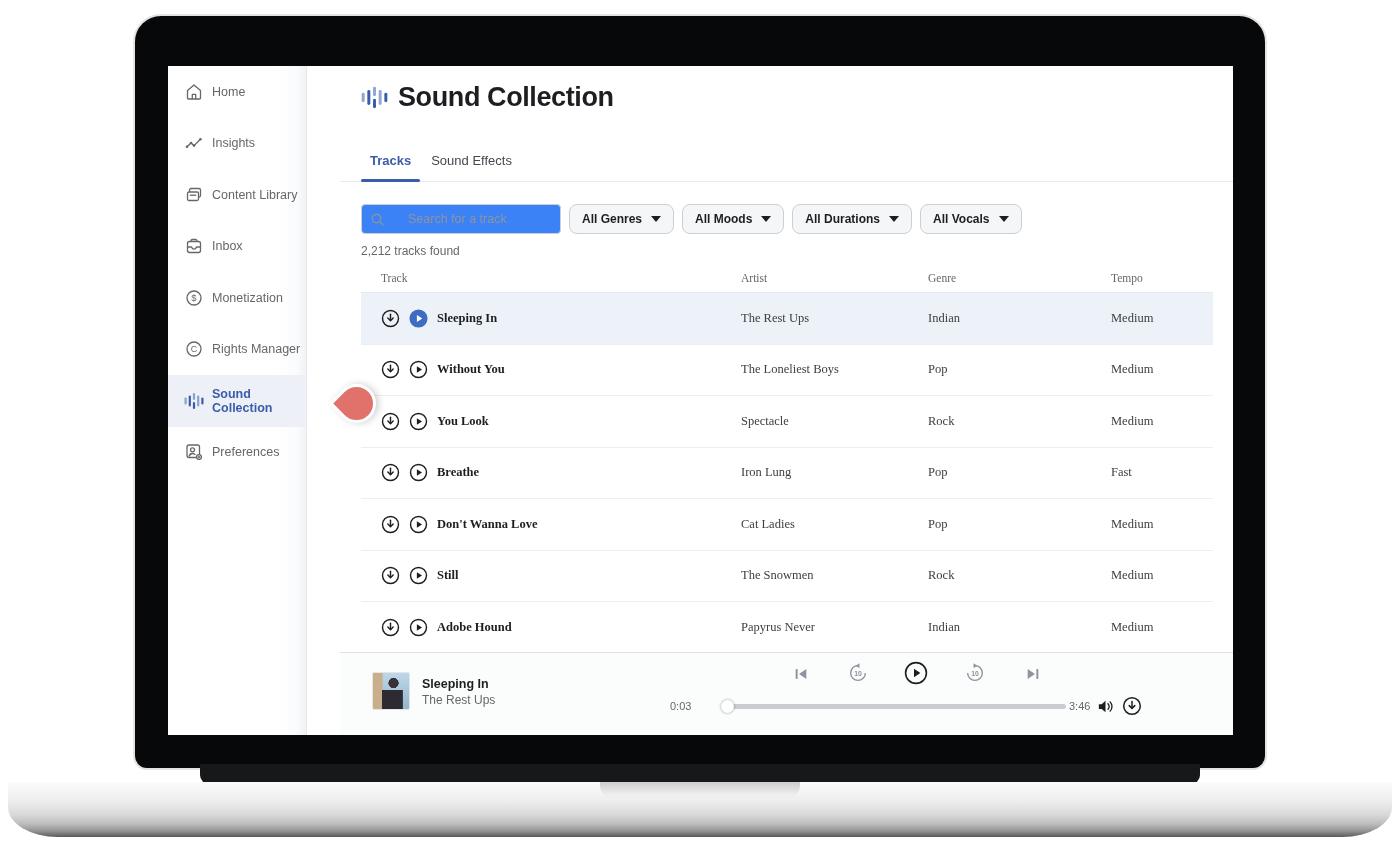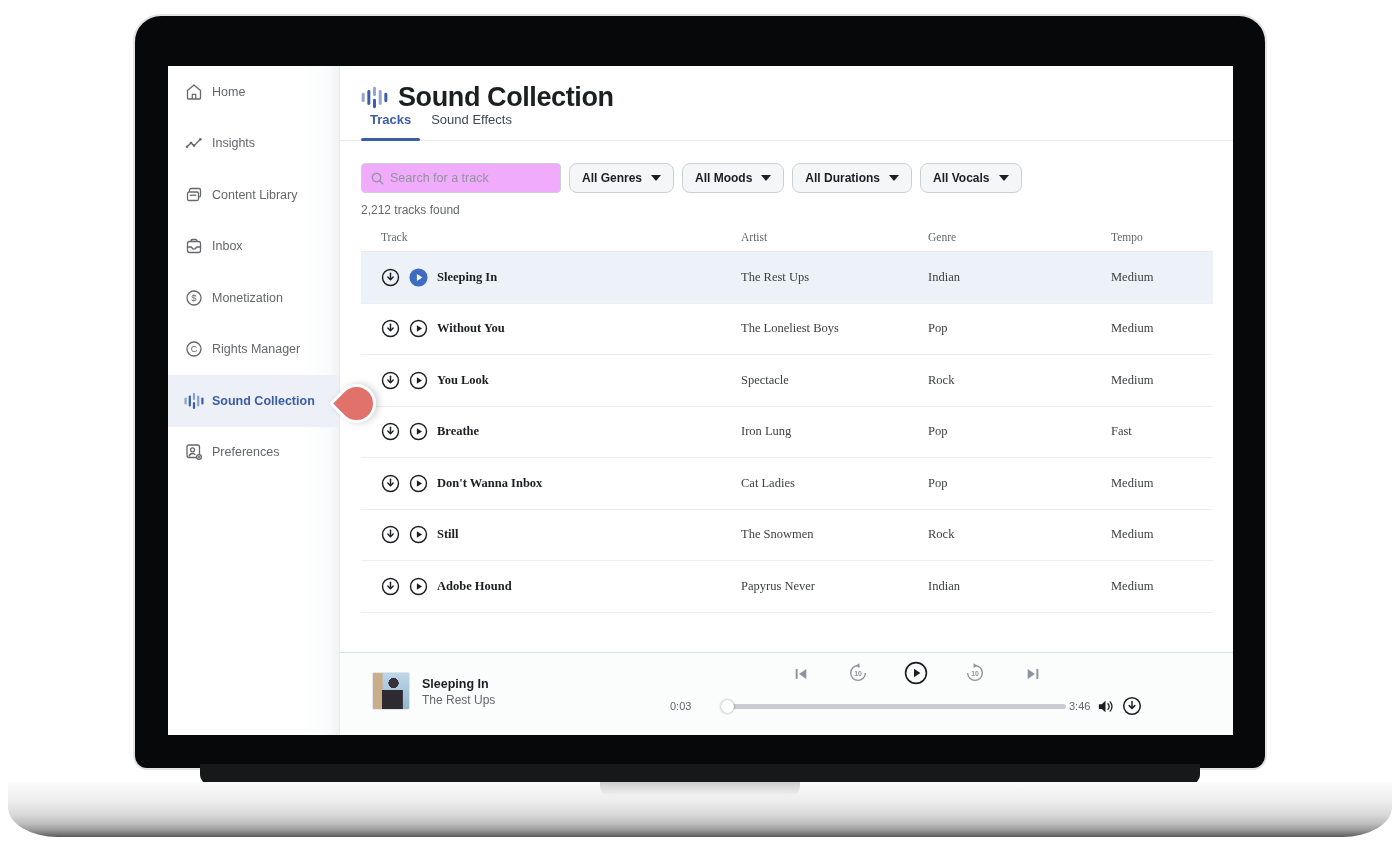--- a/index.html
+++ b/index.html
@@ -13,40 +13,40 @@
     border:2px solid #e3e3e3;border-radius:28px 28px 14px 14px;box-sizing:border-box;}
   .hinge{position:absolute;left:200px;top:764px;width:1000px;height:20px;background:#17181a;border-radius:0 0 9px 9px;}
   .base{position:absolute;left:8px;top:782px;width:1384px;height:55px;
     background:linear-gradient(180deg,#fbfbfb 0%,#ededed 36%,#d8d8d8 60%,#bdbdbd 76%,#949494 89%,#6f6f6f 96%,#575757 100%);
     border-radius:3px 3px 50px 50px / 3px 3px 30px 30px;}
   .notch{position:absolute;left:600px;top:782px;width:200px;height:17px;
     background:linear-gradient(180deg,#cdcdcd,#efefef 75%);border-radius:0 0 14px 14px;}
   
   .screen{position:absolute;left:168px;top:66px;width:1065px;height:669px;background:#fff;overflow:hidden;}
   
-  .sidebar{position:absolute;left:0;top:0;bottom:0;width:172px;box-sizing:border-box;
+  .sidebar{position:absolute;left:0;top:0;bottom:0;width:139px;box-sizing:border-box;
     background:linear-gradient(to right,#ffffff 78%,#fafbfc 94%,#f1f2f4);border-right:1px solid #e7e9ec;}
   .sidebar ul{list-style:none;margin:0;padding:0;}
   .sidebar li{height:51.5px;display:flex;align-items:center;gap:8px;padding-left:16px;cursor:pointer;
     color:#65676b;font-size:12.5px;}
   .sidebar li .icon{width:20px;height:20px;flex:none;display:flex;align-items:center;justify-content:center;}
   .sidebar li .icon svg{width:20px;height:20px;}
   .sidebar li.active{background:#edf1f7;color:var(--accent);font-weight:bold;}
   
   .main{position:absolute;left:172px;top:0;right:0;bottom:0;}
   .page-head{display:flex;align-items:center;gap:10px;margin:16px 0 0 21px;height:30px;}
   .page-head .hicon{width:27px;height:27px;color:var(--accent);display:flex;}
   .page-head h1{font-size:27px;margin:0;color:#1c1e21;letter-spacing:-0.4px;font-weight:bold;}
-  .tabs{display:flex;gap:2px;padding-left:21px;border-bottom:1px solid #e7e9ec;}
+  .tabs{display:flex;gap:2px;padding-left:21px;margin-top:41px;border-bottom:1px solid #e7e9ec;}
   .tab{background:none;border:none;padding:0 9px 13px;font:inherit;font-size:13px;color:#444950;position:relative;cursor:pointer;}
   .tab.active{color:var(--accent);font-weight:bold;}
   .tab.active::after{content:"";position:absolute;left:0;right:0;bottom:-1px;height:3px;background:var(--accent);border-radius:2px;}
   .toolbar{display:flex;align-items:center;gap:8px;margin:22px 0 0 21px;}
   .search{width:200px;height:30px;border:1px solid #ccd0d5;border-radius:4px;display:flex;align-items:center;
-    padding:0 8px;gap:3px;box-sizing:border-box;background:#f0abfc;}
+    padding:0 8px;gap:21px;box-sizing:border-box;background:#3b82f6;}
   .search svg{flex:none;}
   .search input{border:none;outline:none;flex:1;font:inherit;font-size:12.5px;color:#1c1e21;background:transparent;min-width:0;}
   .search input::placeholder{color:#90949c;}
   .filter-btn{height:30px;display:flex;align-items:center;gap:9px;padding:0 12px;background:#f5f6f7;
     border:1px solid #ccd0d5;border-radius:8px;font:inherit;font-size:12px;font-weight:bold;color:#1c1e21;cursor:pointer;}
   .count{margin:10px 0 0 21px;font-size:12px;color:#65676b;}
   
   .table{margin:14px 20px 0 21px;font-family:Liberation Serif, serif;}
   .thead,.trow{display:grid;grid-template-columns:360px 187px 183px 1fr;padding-left:20px;box-sizing:border-box;}
   .thead{padding-bottom:8px;font-size:11.5px;color:#65676b;border-bottom:1px solid #e7e9ec;}
@@ -335,21 +335,21 @@
                   <path d="M10 5.6v6.2" stroke="currentColor" stroke-width="1.5" stroke-linecap="round"></path>
                   <path d="M7.2 9.6 10 12.4l2.8-2.8" fill="none" stroke="currentColor" stroke-width="1.5" stroke-linecap="round" stroke-linejoin="round"></path>
                 </svg>
               </span>
       <span class="cicon">
                 <svg viewBox="0 0 20 20">
                   <circle cx="10" cy="10" r="8.4" fill="none" stroke="currentColor" stroke-width="1.5"></circle>
                   <path d="M8.3 6.6v6.8l5.4-3.4z" fill="currentColor"></path>
                 </svg>
               </span>
-      <span>Don't Wanna Inbox</span>
+      <span>Don't Wanna Love</span>
     </div>
     <div>Cat Ladies</div>
     <div>Pop</div>
     <div>Medium</div>
   </div>
           <div class="trow">
     <div class="track-cell">
       <span class="cicon">
                 <svg viewBox="0 0 20 20">
                   <circle cx="10" cy="10" r="8.4" fill="none" stroke="currentColor" stroke-width="1.5"></circle>

